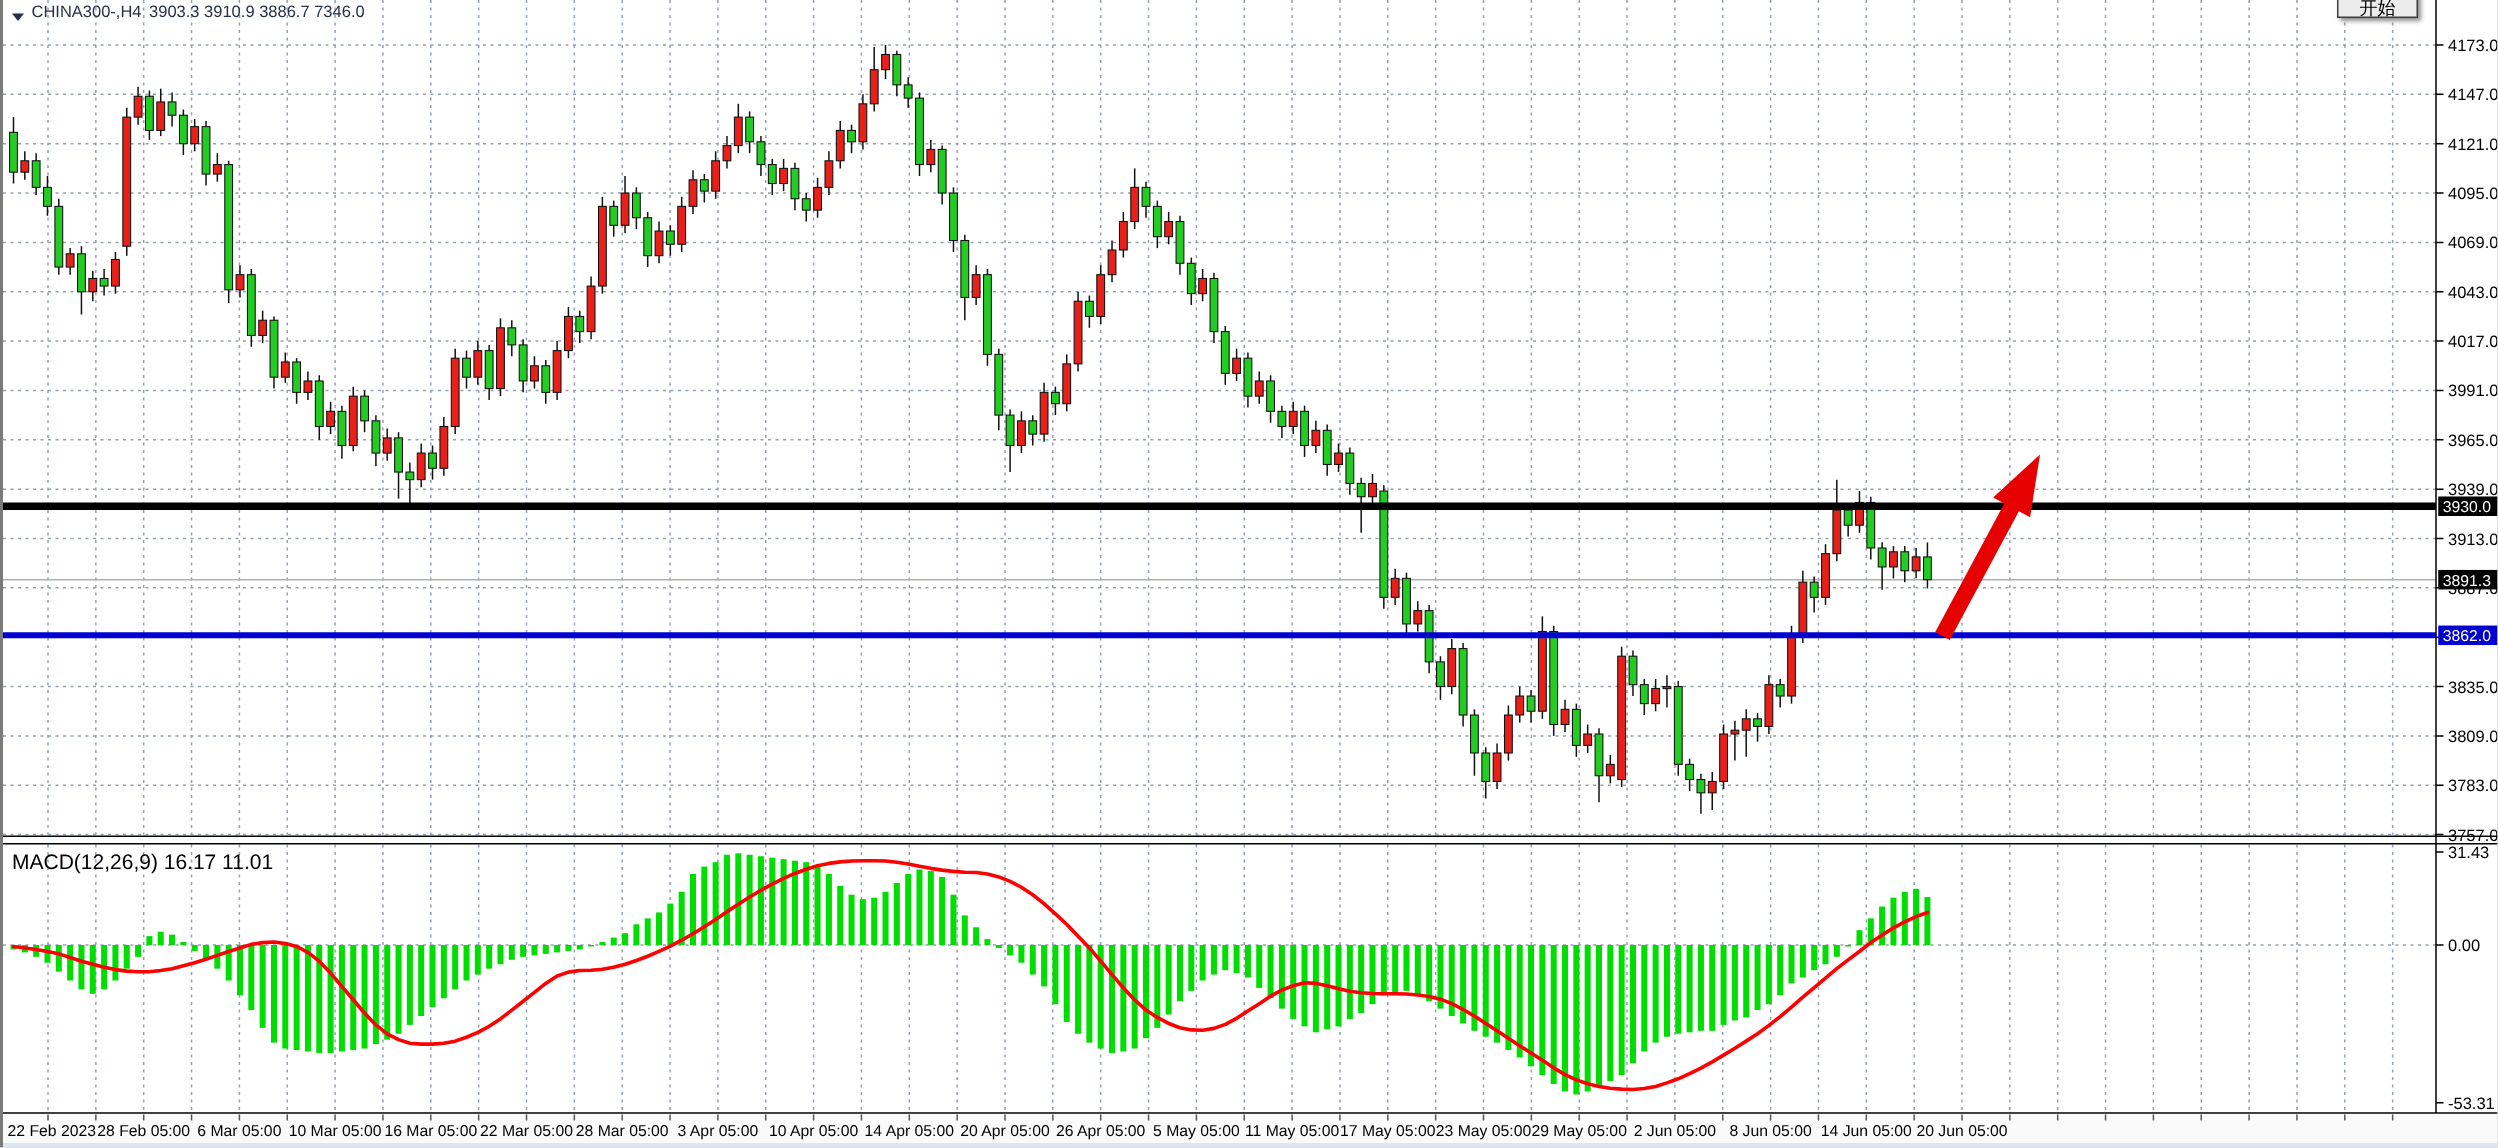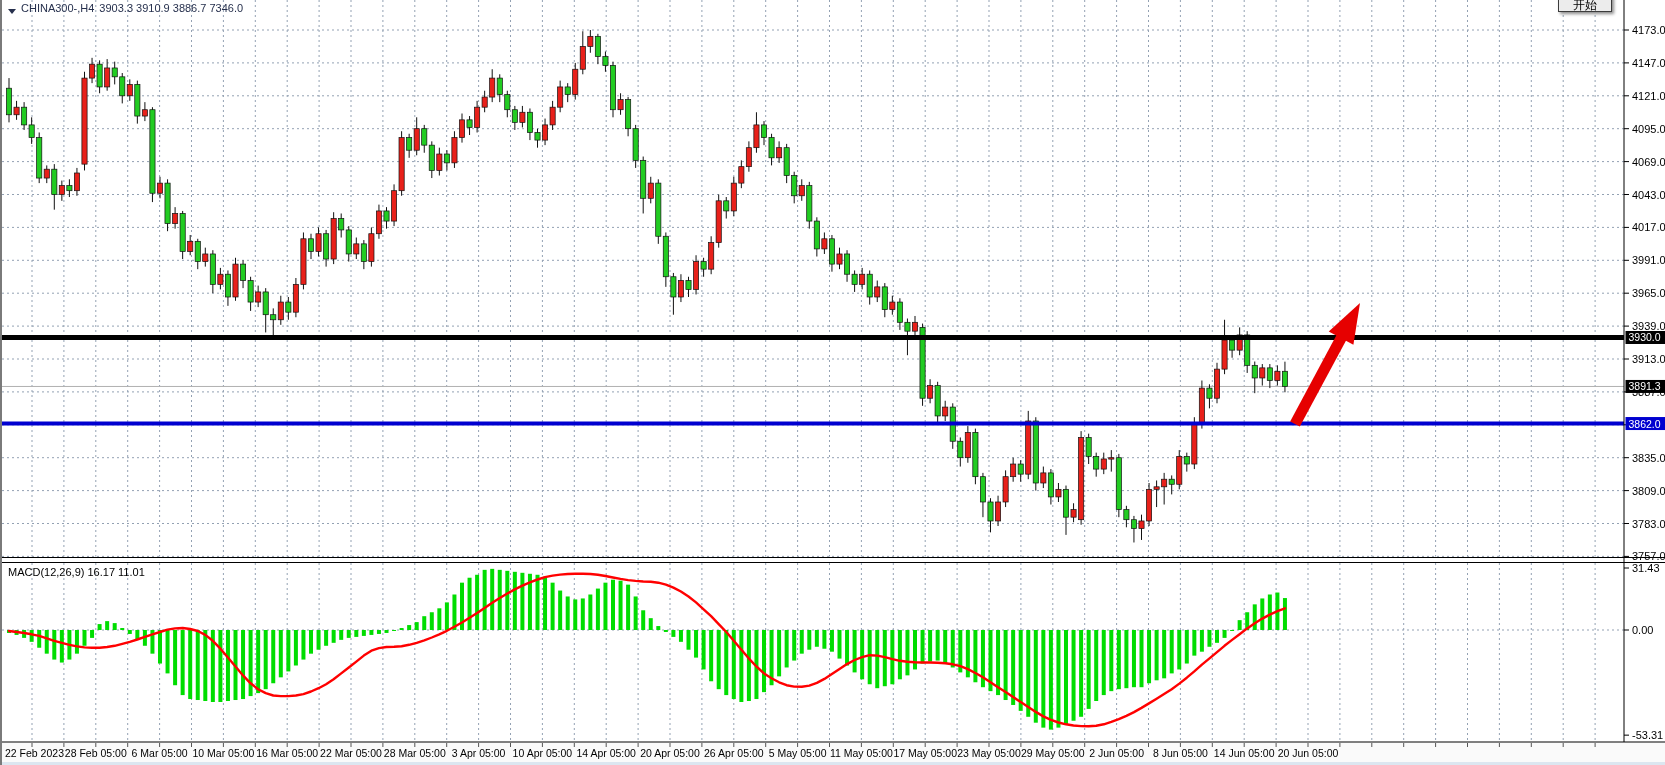--- a/index.html
+++ b/index.html
@@ -10,21 +10,21 @@
   }
   .chart-title{
     position:absolute;left:6px;top:2px;font-size:11px;color:#26304d;
     display:flex;align-items:flex-end;gap:5px;z-index:5;white-space:nowrap;
   }
   .sym-arrow{
     width:0;height:0;border-left:4px solid transparent;border-right:4px solid transparent;
     border-top:5px solid #26304d;display:inline-block;margin-top:1px;
   }
   .macd-title{
-    position:absolute;left:6px;top:566px;font-size:11px;color:#000;z-index:5;white-space:nowrap;
+    position:absolute;left:6px;top:566px;font-size:14px;color:#000;z-index:5;white-space:nowrap;
   }
   .start-btn{
     position:absolute;left:1556px;top:-9px;width:54px;height:21px;
     background:#ececec;border:1px solid #3c3c3c;box-shadow:2px 2px 3px rgba(0,0,0,.45);
     font-family:"Liberation Sans",sans-serif;font-size:12px;color:#000;
     line-height:26px;text-align:center;z-index:6;padding:0;cursor:pointer;
   }
   svg text{font-family:"Liberation Sans",sans-serif;}
 </style>
 </head>

